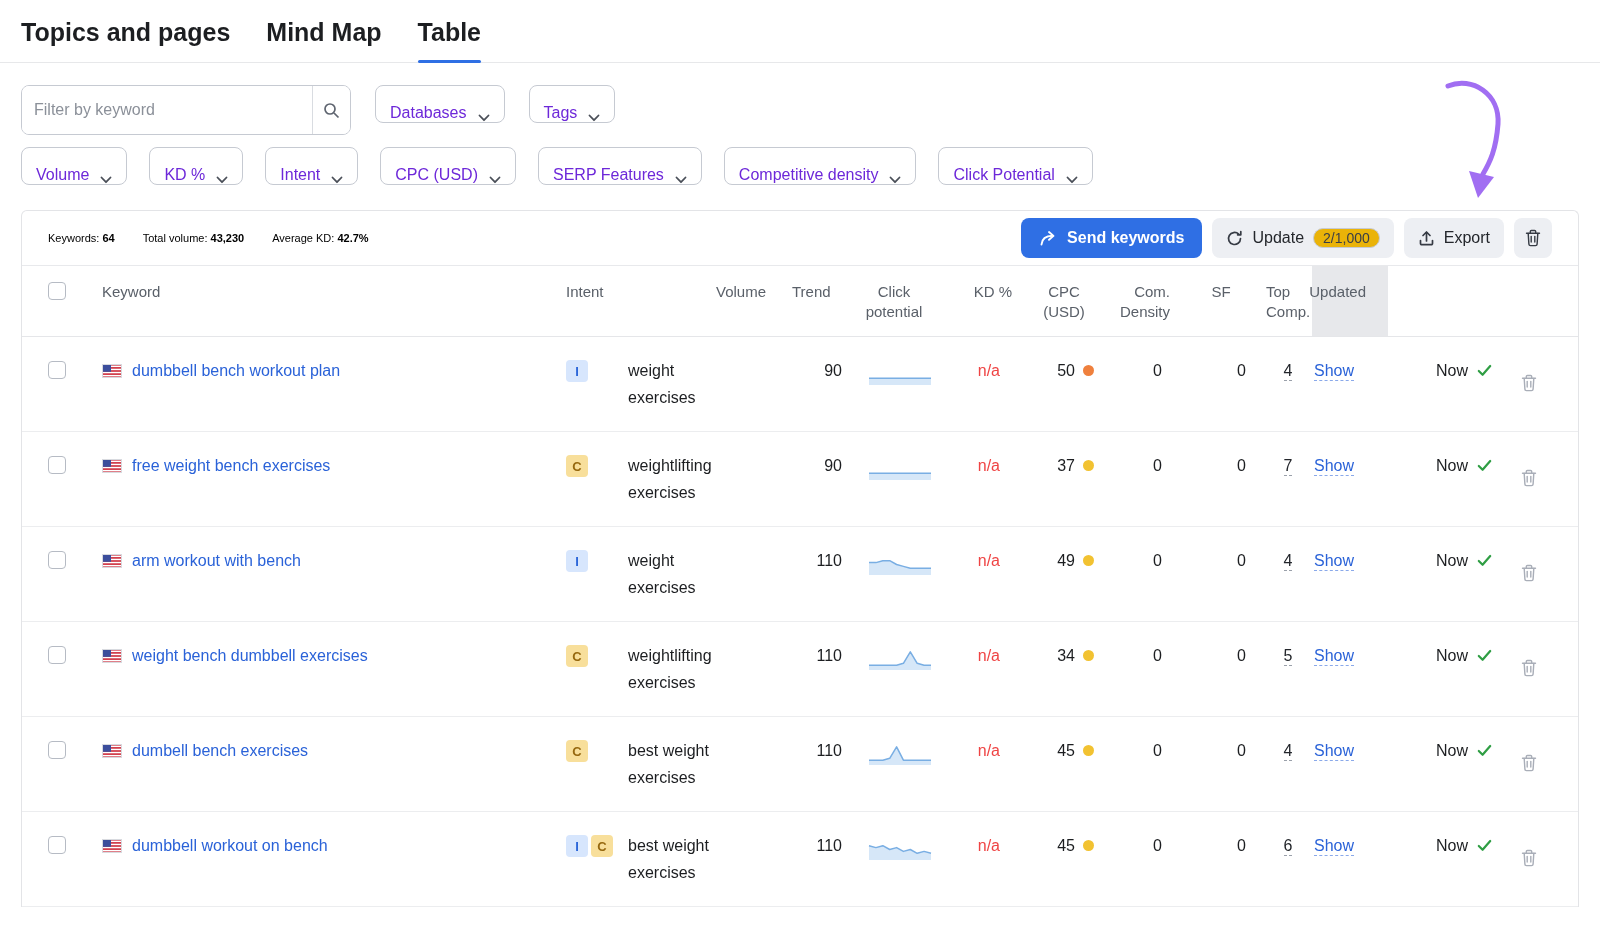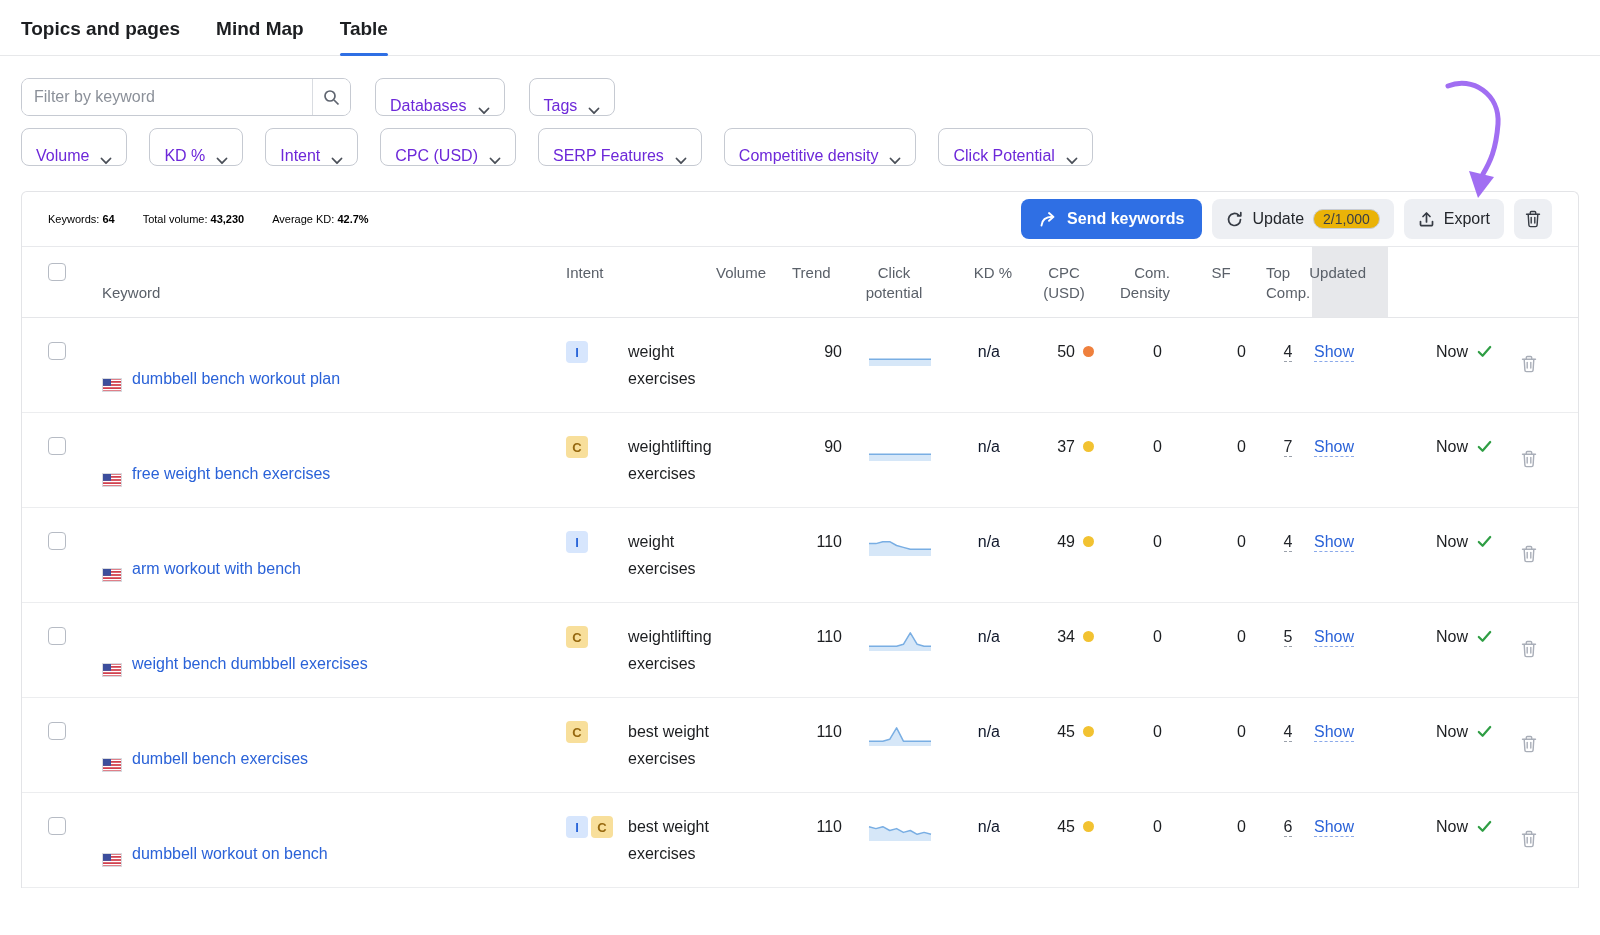--- a/index.html
+++ b/index.html
@@ -2,30 +2,30 @@
 <html><head>
 <meta charset="utf-8">
 <style>
   *{margin:0;padding:0;box-sizing:border-box}
   html,body{width:1600px;height:935px;overflow:hidden;background:#fff;
     font-family:"Liberation Sans","DejaVu Sans",sans-serif;color:#1c1e21}
   .page{position:relative;width:1600px;height:935px}
 
   
   .tabs-bar{display:flex;padding:18px 21px 0;border-bottom:1px solid #e7e8ea}
-  .tab{background:none;border:none;font-family:inherit;font-size:19px;font-weight:600;
+  .tab{background:none;border:none;font-family:inherit;font-size:25px;font-weight:600;
     color:#1c1e21;padding:0 0 15px;margin-right:36px;cursor:pointer;position:relative}
   .tab.active::after{content:"";position:absolute;left:0;right:0;bottom:-1px;height:3px;
     background:#2f6fe4;border-radius:2px}
 
   
   .filters{padding:22px 21px 0}
   .frow{display:flex;gap:24px;margin-bottom:12px;flex-wrap:nowrap}
   .frow.second{gap:22px}
-  .search-box{display:flex;height:38px;border:1px solid #c6cad2;border-radius:8px;
+  .search-box{display:flex;height:50px;border:1px solid #c6cad2;border-radius:8px;
     overflow:hidden;width:330px;background:#fff}
   .search-box input{flex:1;border:none;outline:none;padding:0 12px;font-size:16px;color:#333;font-family:inherit}
   .search-box input::placeholder{color:#8b9099}
   .search-btn{width:38px;border:none;border-left:1px solid #d9dce1;background:#fff;
     display:flex;align-items:center;justify-content:center;cursor:pointer}
   .chipwrap{display:flex;gap:24px}
   .second .chipwrap{gap:22px}
   .chip{height:38px;display:inline-flex;align-items:flex-end;gap:11px;padding:0 14px;
     border:1px solid #c6cad2;border-radius:8px;background:#fff;font-size:16px;
     color:#6d28d9;cursor:pointer;font-family:inherit;white-space:nowrap}
@@ -48,34 +48,34 @@
   
   .thead,.trow{display:grid;padding:0 26px;
     grid-template-columns:38px minmax(0,1fr) 62px 152px 76px 100px 70px 80px 72px 86px 48px 76px 118px 46px}
   .thead{border-bottom:1px solid #e5e6e9;color:#5a6069;font-size:15px}
   .thead .cell{padding-top:16px;padding-bottom:14px;font-size:15px;line-height:20px;cursor:pointer}
   .trow{border-bottom:1px solid #ecedef}
   .cell{padding-top:20px;padding-bottom:20px;font-size:16px;line-height:27px}
   .checkbox{width:18px;height:18px;border:1.6px solid #b6bbc4;border-radius:4px;
     display:inline-block;background:#fff;cursor:pointer}
   .c-check{padding-top:23px}
-  .c-keyword{display:flex;gap:10px;align-items:flex-end;padding-left:16px;padding-right:10px}
+  .c-keyword{display:flex;gap:10px;align-items:flex-start;padding-left:16px;padding-right:10px}
   .flag{margin-top:7px;flex:none}
   .kw-link{color:#2a62d8;text-decoration:none;cursor:pointer}
   .c-intent{display:flex;gap:3px;align-items:flex-start}
   .badge{width:22px;height:22px;border-radius:4px;display:inline-flex;align-items:center;
     justify-content:center;font-weight:700;font-size:13px;margin-top:3px}
   .badge-I{background:#d7e6fd;color:#2b66d9}
   .badge-C{background:#f8df9b;color:#96680f}
   .seed{display:block;max-width:94px}
   .c-volume{text-align:right;padding-right:14px}
   .c-trend{padding-left:12px}
   .c-trend svg{margin-top:5px}
   .c-click{text-align:right;padding-right:26px}
-  .trow .c-click{color:#0f172a}
+  .trow .c-click{color:#ef4444}
   .thead .c-kd{text-align:right;padding-right:14px}
   .trow .c-kd{display:flex;justify-content:flex-end;gap:8px;align-items:flex-start;padding-right:12px}
   .dot{width:11px;height:11px;border-radius:50%;display:inline-block;margin-top:8px}
   .c-cpc{text-align:right;padding-right:16px}
   .c-com{text-align:right;padding-right:18px}
   .c-sf{text-align:center}
   .sf-link{color:#23262b;border-bottom:1px dashed #9aa0aa;cursor:pointer;padding-bottom:1px}
   .c-top{padding-left:2px}
   .show-link{color:#2a62d8;text-decoration:none;border-bottom:1px dashed rgba(42,98,216,.55);
     cursor:pointer;padding-bottom:1px}

